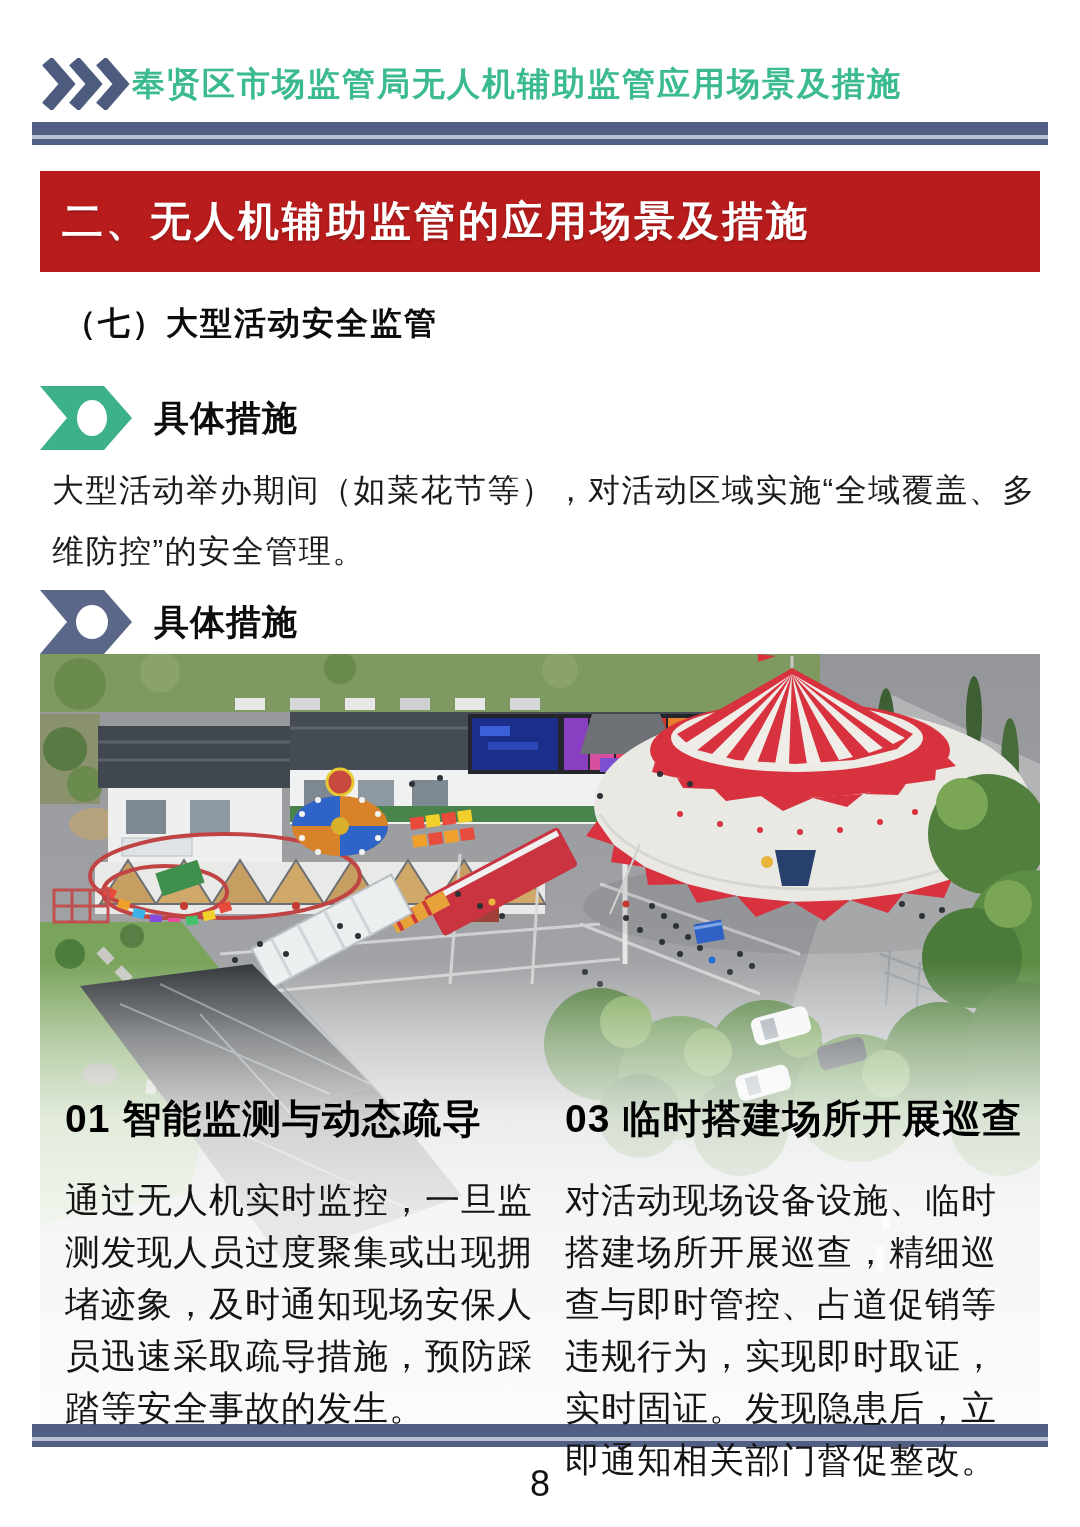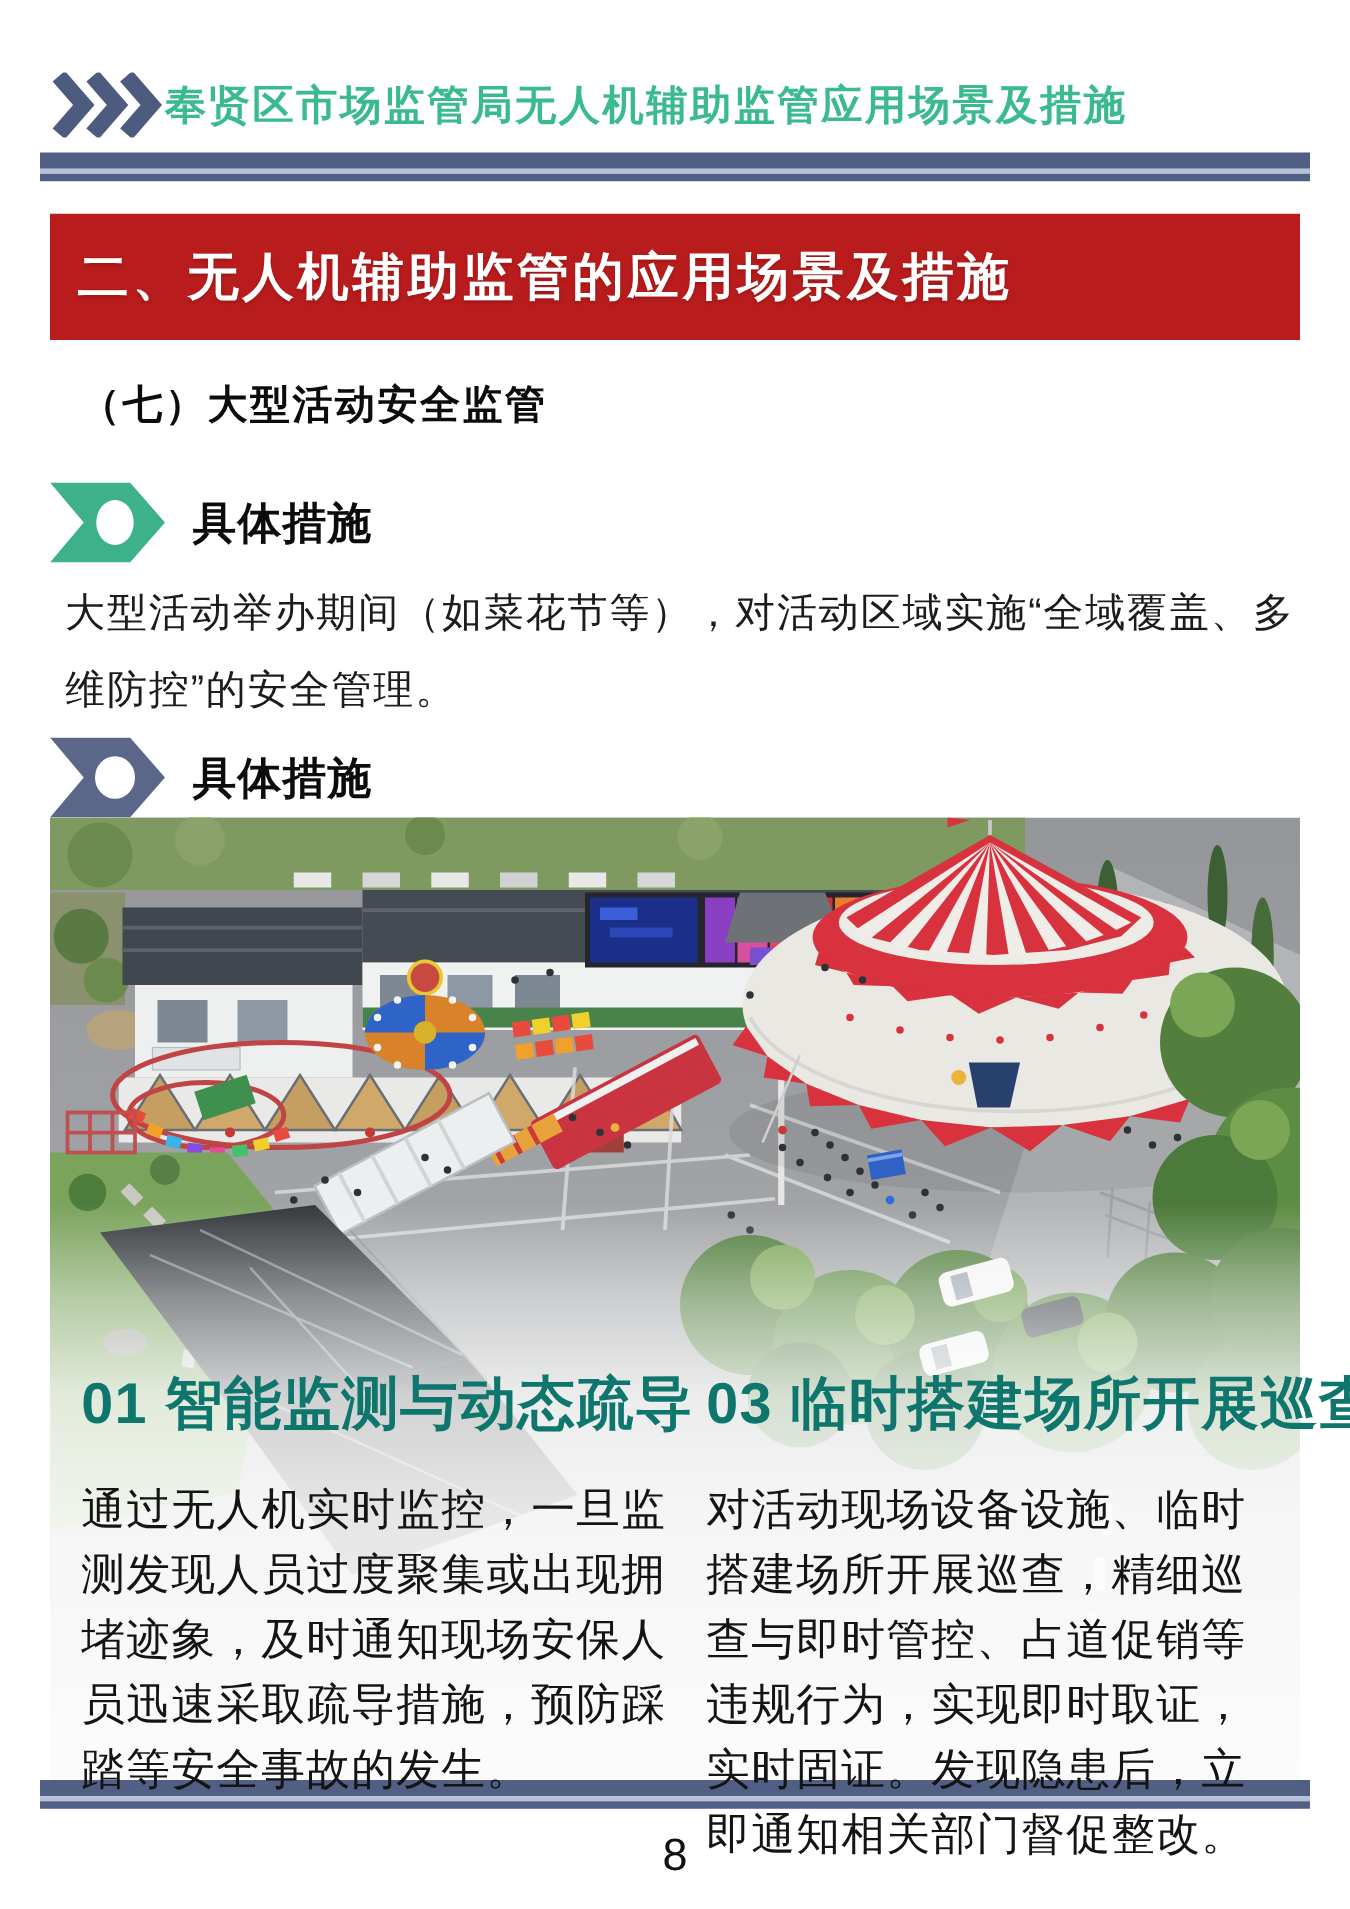--- a/index.html
+++ b/index.html
@@ -26,21 +26,21 @@
   .badge-label{font-size:35px;font-weight:bold;color:#0c0c0c;letter-spacing:1px;}
   
   .para{margin:10px 40px 0 52px;font-size:32px;line-height:61px;color:#1c1c1c;letter-spacing:1.5px;}
   
   .photo-wrap{position:relative;margin:0 40px;width:1000px;height:770px;}
   .photo-wrap svg{display:block;width:1000px;height:770px;}
   .overlay-cols{position:absolute;left:0;top:438px;width:100%;display:flex;}
   .col{box-sizing:border-box;}
   .col.left{margin-left:25px;width:468px;}
   .col.right{margin-left:32px;width:460px;}
-  .col h3{margin:0 0 28px 0;font-size:46px;font-weight:bold;color:#0f766e;letter-spacing:1px;white-space:nowrap;text-align:right;}
+  .col h3{margin:0 0 28px 0;font-size:39px;font-weight:bold;color:#000000;letter-spacing:1px;white-space:nowrap;}
   .col p{margin:0;font-size:35px;line-height:52px;color:#141414;letter-spacing:1px;}
   
   .footer-divider{margin:0 32px;}
   .footer-divider .b1{height:13px;background:#515f85;}
   .footer-divider .gap{height:4px;background:#b9c1d6;}
   .footer-divider .b2{height:6px;background:#515f85;}
   .page-num{margin-top:16px;text-align:center;font-size:36px;color:#111;}
 </style>
 </head>
 <body>

